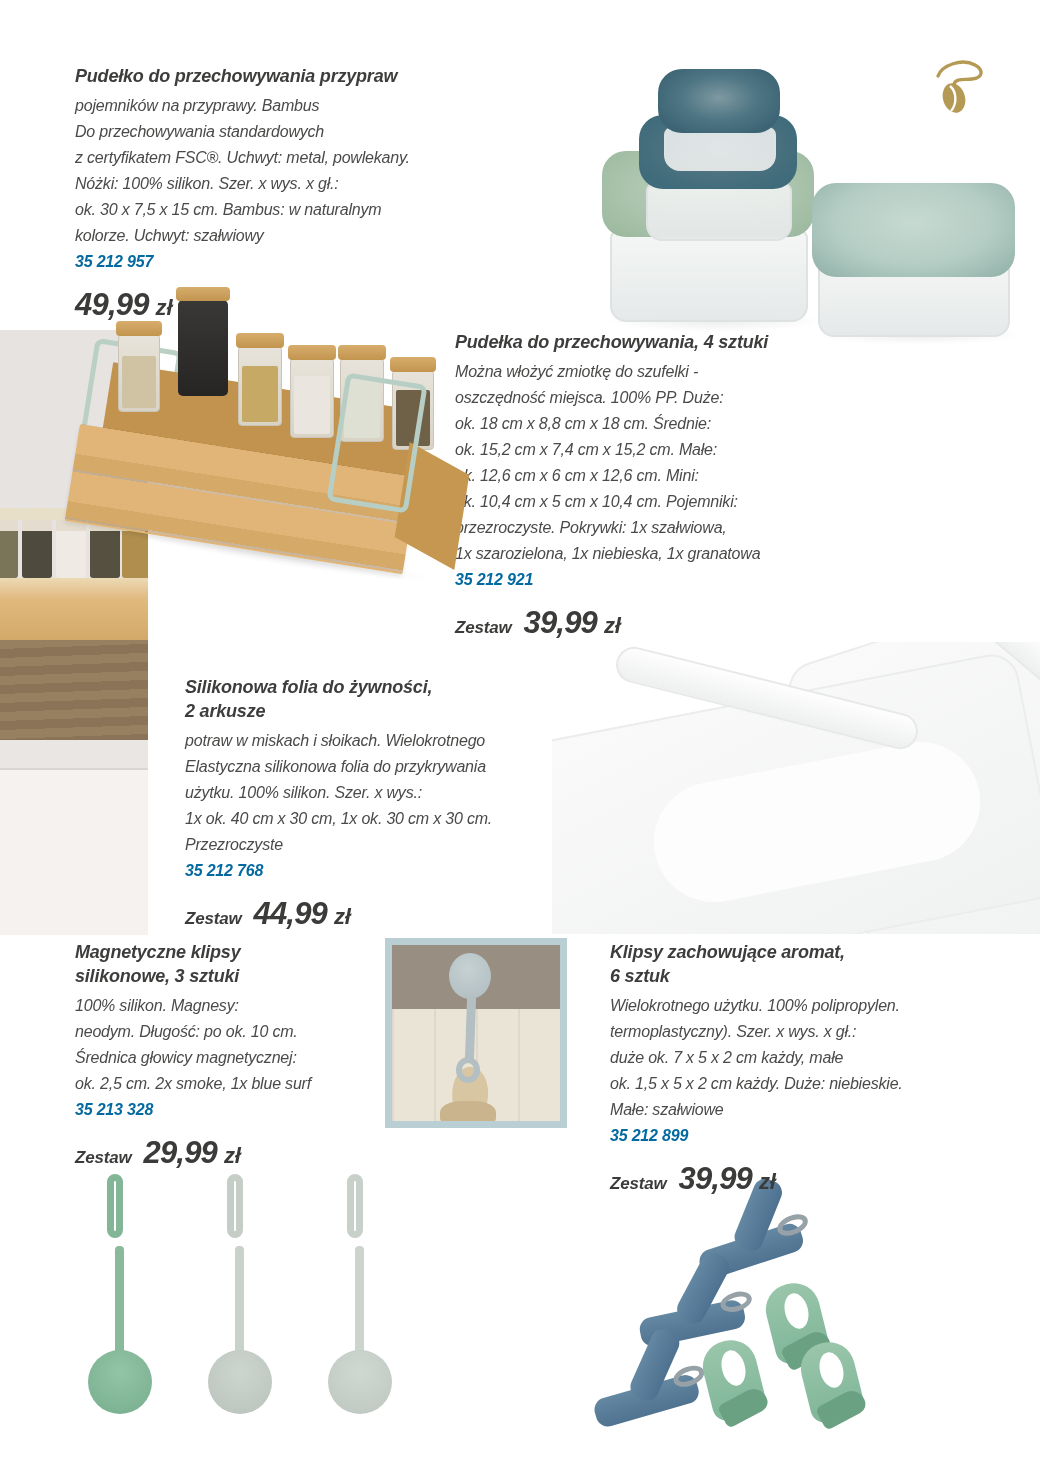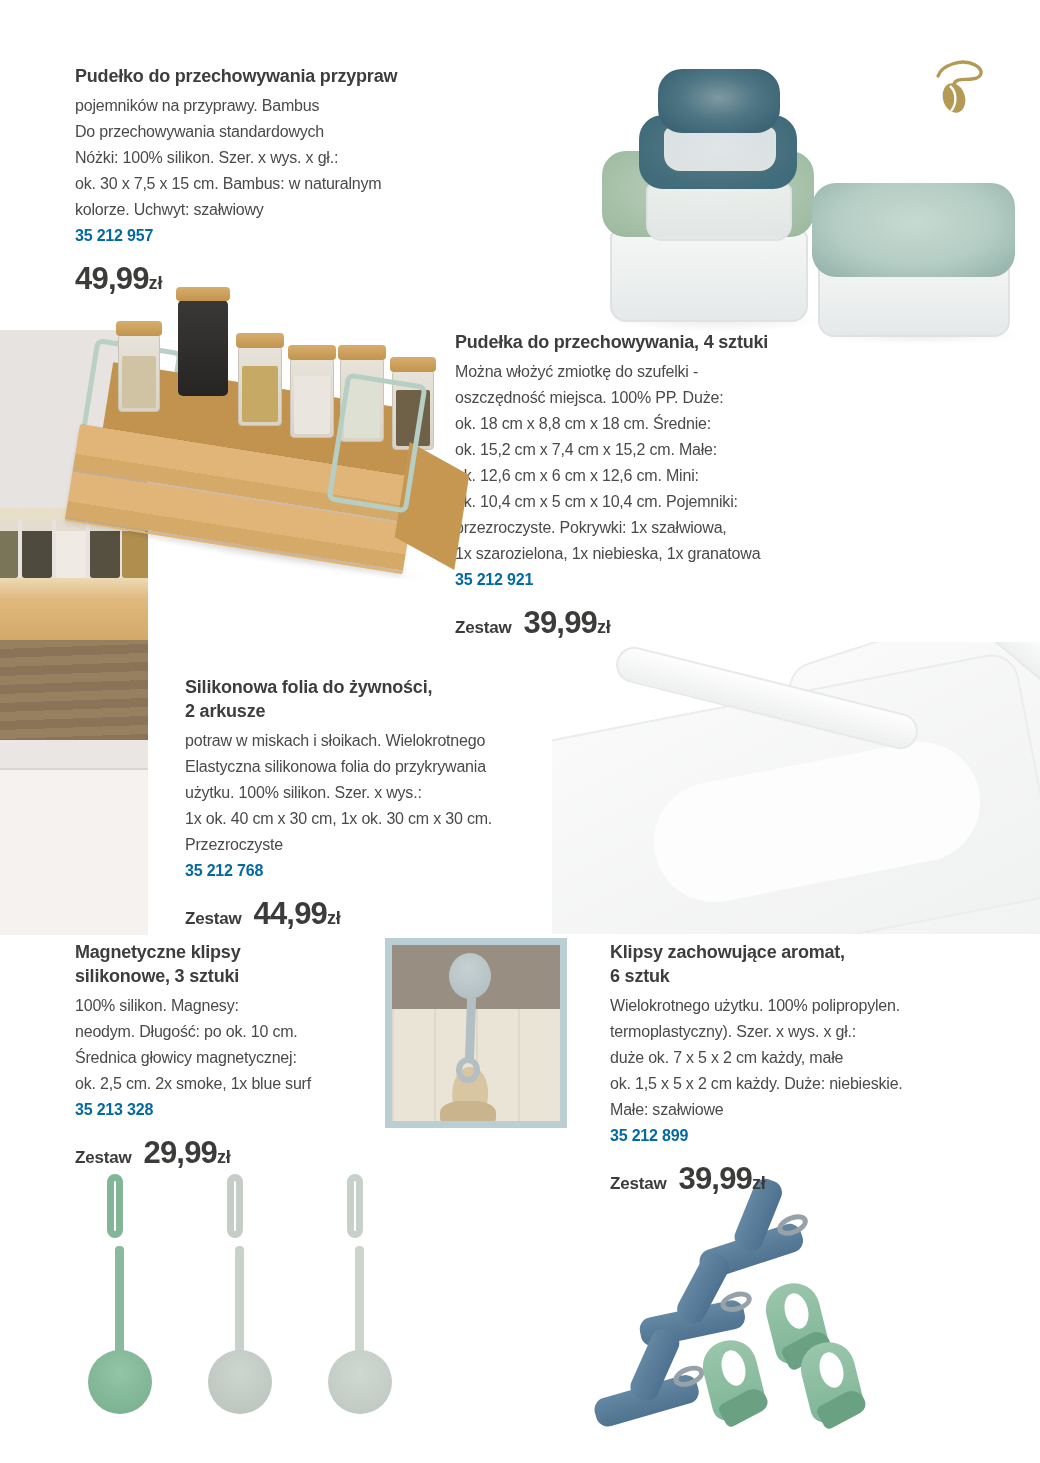--- a/index.html
+++ b/index.html
@@ -5,29 +5,29 @@
   * { margin:0; padding:0; box-sizing:border-box; }
   html,body { background:#ffffff; }
   .page {
     position:relative; width:1040px; height:1463px; background:#ffffff;
     font-family:"Liberation Sans", sans-serif; color:#4a4a49; overflow:hidden;
     letter-spacing:-0.2px;
   }
   .abs { position:absolute; }
 
   
-  .pblock { position:absolute; }
+  .pblock { position:absolute;font-style:italic; }
   .ptitle { font-size:18px; font-weight:bold; color:#3d3d3c; line-height:24px; white-space:nowrap; }
   .ptitle.gap { margin-bottom:5px; }
   .pline { font-size:16px; line-height:26px; white-space:nowrap; }
   .pnum  { font-size:16px; line-height:26px; font-weight:bold; color:#0369a1; white-space:nowrap; }
   .price { margin-top:12px; white-space:nowrap; color:#3b3b3a; }
   .price .zestaw { font-size:17px; font-weight:bold; margin-right:12px; }
   .price .amt { font-size:31px; font-weight:bold; letter-spacing:-0.8px; }
-  .price .cur { font-size:18px; font-weight:bold; }
+  .price .cur { font-size:22px; font-weight:bold; margin-left:7px; }
 
   
   .photo-boxes { left:560px; top:55px; width:460px; height:275px; }
   .glass {
     position:absolute; border:2px solid #dfe2e2; border-radius:8px 8px 16px 16px;
     background:linear-gradient(rgba(243,245,245,.85), rgba(229,232,232,.95));
   }
   .lid { position:absolute; border-radius:24px; }
   .lid-small { background:radial-gradient(ellipse at 50% 45%, #7e99a1 0%, #4d7583 45%, #3c6474 80%); }
   .lid-med   { background:radial-gradient(ellipse at 50% 45%, #77959e 0%, #4c7280 45%, #3f6b7a 80%); }
@@ -127,20 +127,21 @@
   <svg class="abs" style="left:928px; top:50px;" width="62" height="72" viewBox="0 0 62 72">
     <path d="M10 26 C 14 15, 34 8, 47 15 C 56 20, 55 28, 44 29 C 36 30, 28 28, 26 34" fill="none" stroke="#b59a55" stroke-width="3.4" stroke-linecap="round"></path>
     <ellipse cx="26" cy="48" rx="11" ry="15" transform="rotate(-16 26 48)" fill="#b59a55"></ellipse>
     <path d="M22 36 C 29 42, 29 54, 23 61" fill="none" stroke="#ffffff" stroke-width="2.4"></path>
   </svg>
 
   <div class="pblock" style="left:75px; top:64px; width:420px;">
     <div class="ptitle gap">Pudełko do przechowywania przypraw</div>
     <div class="pline">pojemników na przyprawy. Bambus</div>
     <div class="pline">Do przechowywania standardowych</div>
+    <div class="pline">z certyfikatem FSC®. Uchwyt: metal, powlekany.</div>
     <div class="pline">Nóżki: 100% silikon. Szer. x wys. x gł.:</div>
     <div class="pline">ok. 30 x 7,5 x 15 cm. Bambus: w naturalnym</div>
     <div class="pline">kolorze. Uchwyt: szałwiowy</div>
     <div class="pnum">35 212 957</div>
     <div class="price">
       <span class="amt">49,99</span><span class="cur">zł</span>
     </div>
   </div>
 
   <div class="pblock" style="left:455px; top:330px; width:440px;">

